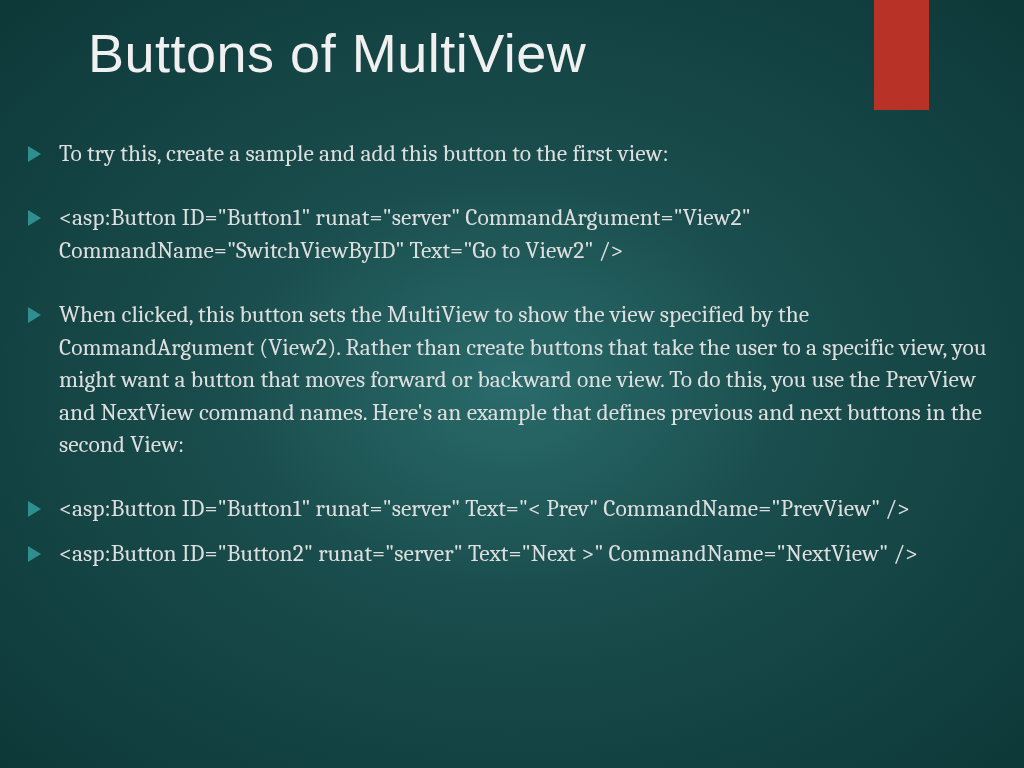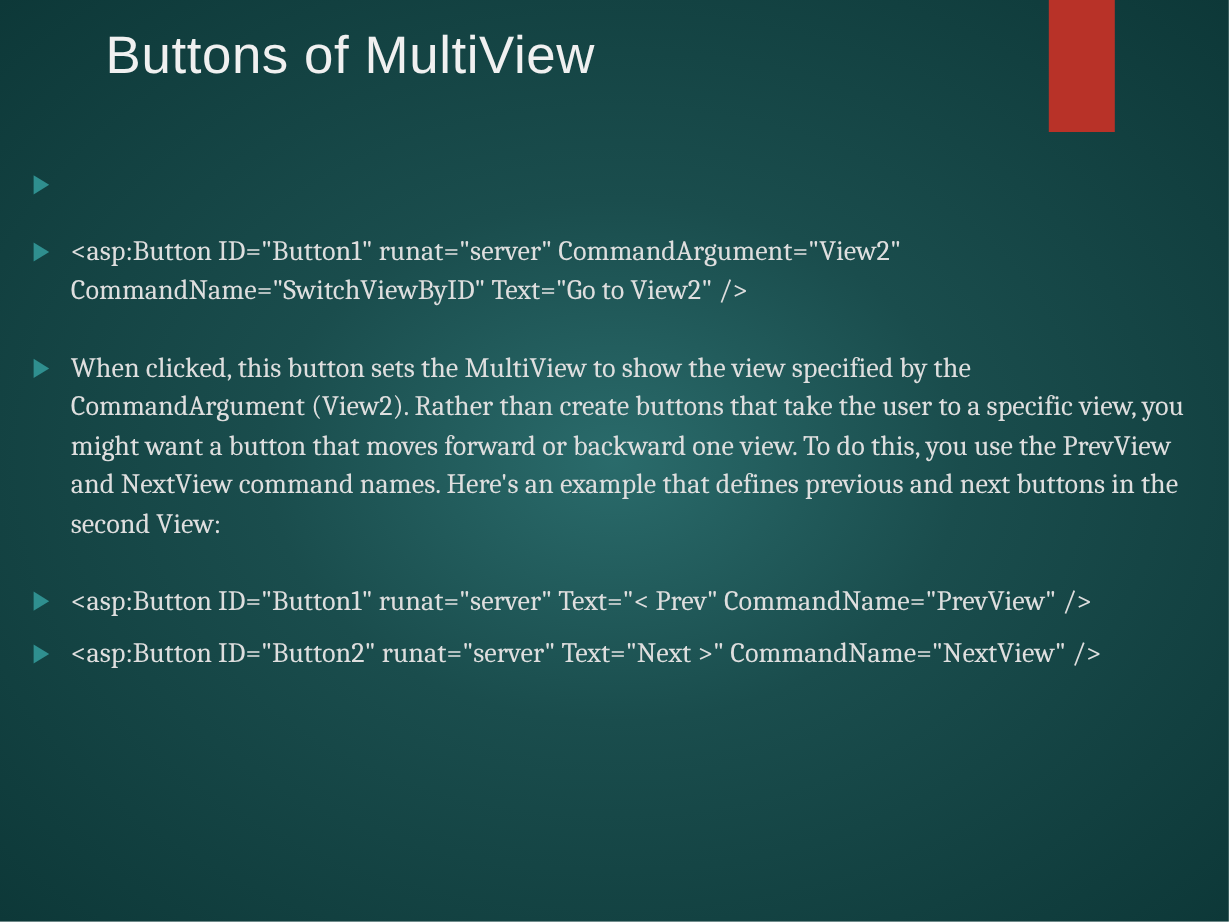--- a/index.html
+++ b/index.html
@@ -21,21 +21,21 @@
       width: 55px;
       height: 110px;
       background: #b83228;
     }
     .title {
       position: absolute;
       top: 22px;
       left: 88px;
       font-family: 'Segoe UI Light', 'Segoe UI', Arial, sans-serif;
       font-weight: 300;
-      font-size: 44px;
+      font-size: 54px;
       color: #f0f0f0;
       letter-spacing: 0.5px;
     }
     .content {
       position: absolute;
       top: 138px;
       left: 28px;
       right: 28px;
     }
     .bullet-item {
@@ -67,20 +67,21 @@
 </head>
 <body>
 
 <div class="ribbon"></div>
 
 <h1 class="title">Buttons of MultiView</h1>
 
 <div class="content">
   <div class="bullet-item">
     <div class="bullet-marker"></div>
+    <div class="bullet-text">To try this, create a sample and add this button to the first view:</div>
   </div>
   <div class="bullet-item">
     <div class="bullet-marker"></div>
     <div class="bullet-text">&lt;asp:Button ID="Button1" runat="server" CommandArgument="View2" CommandName="SwitchViewByID" Text="Go to View2" /&gt;</div>
   </div>
   <div class="bullet-item">
     <div class="bullet-marker"></div>
     <div class="bullet-text">When clicked, this button sets the MultiView to show the view specified by the CommandArgument (View2). Rather than create buttons that take the user to a specific view, you might want a button that moves forward or backward one view. To do this, you use the PrevView and NextView command names. Here's an example that defines previous and next buttons in the second View:</div>
   </div>
   <div class="bullet-item tight">

